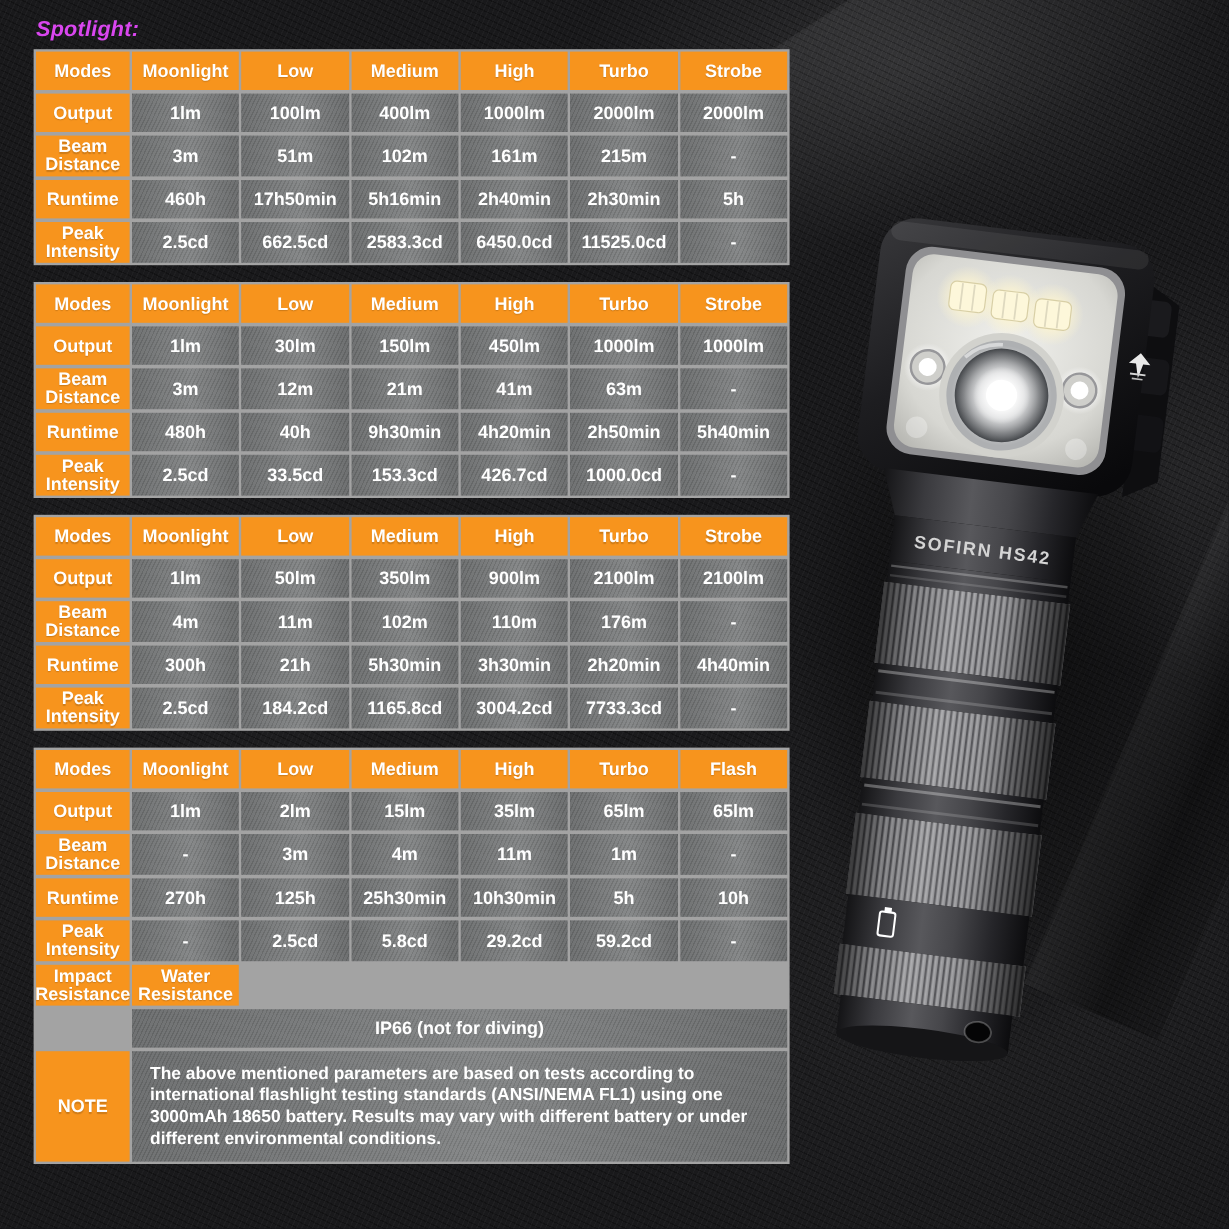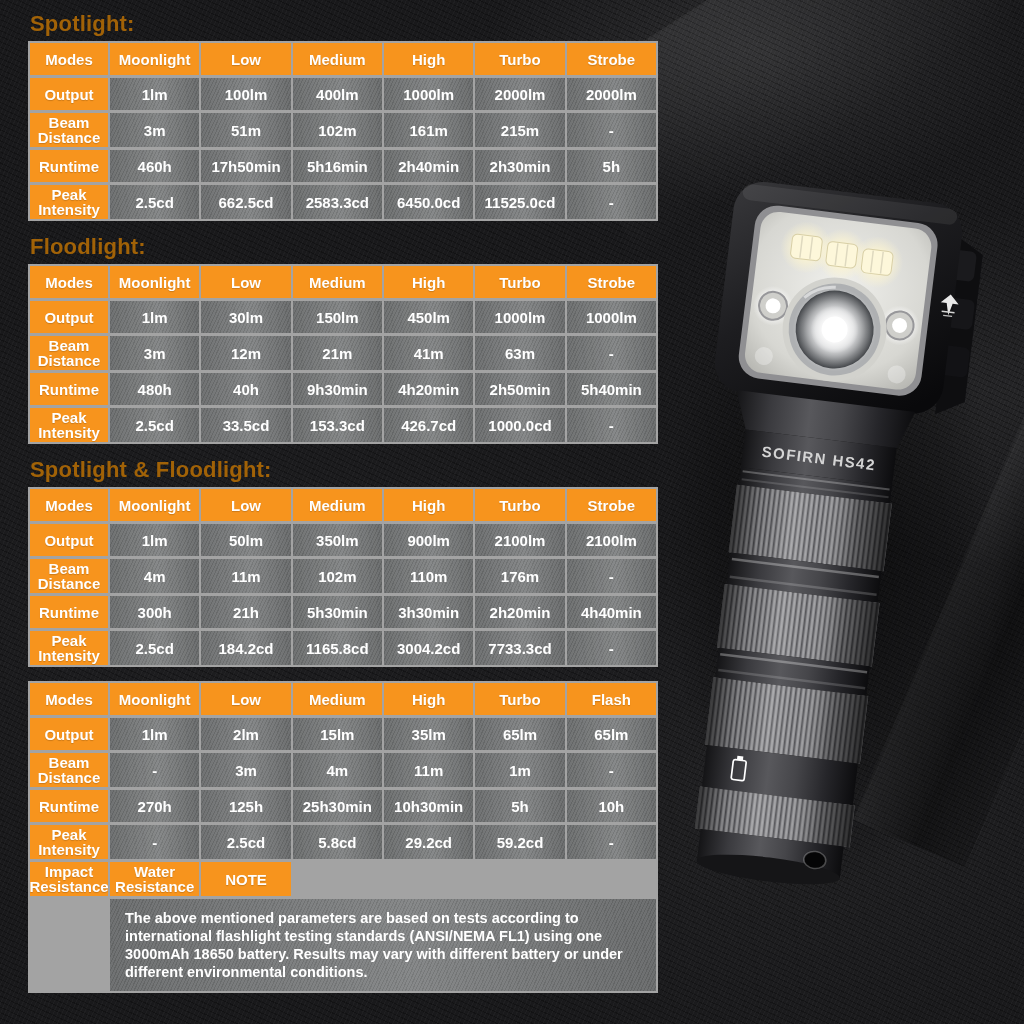--- a/index.html
+++ b/index.html
@@ -33,22 +33,22 @@
   .strap{
     position:absolute;right:-38px;top:392px;width:120px;height:470px;z-index:0;
     transform:rotate(23deg);
     background:linear-gradient(90deg, rgba(255,255,255,.05), rgba(0,0,0,.38) 55%, rgba(0,0,0,.15));
     border-left:2px solid rgba(255,255,255,.06);
   }
   
   .content{position:absolute;left:28px;top:12px;width:630px;z-index:2;}
   .spec{margin-bottom:14px;}
   .title{
-    color:#a16207;font-size:22px;font-weight:bold;line-height:24px;
-    margin:0 0 5px 2px;letter-spacing:.2px;
+    color:#d946ef;font-size:18px;font-weight:bold;line-height:24px;
+    margin:0 0 5px 2px;letter-spacing:.2px;font-style:italic;
   }
   .grid{
     display:grid;grid-template-columns:78px repeat(6,1fr);
     gap:3px 2px;background:#a3a3a3;padding:2px;width:630px;box-sizing:border-box;
   }
   .cell{
     display:flex;align-items:center;justify-content:center;text-align:center;
     min-height:28px;font-weight:bold;font-size:15px;line-height:15px;
     color:#fff;padding:2px;
   }
@@ -272,21 +272,20 @@
         <div class="cell gray">2.5cd</div>
         <div class="cell gray">662.5cd</div>
         <div class="cell gray">2583.3cd</div>
         <div class="cell gray">6450.0cd</div>
         <div class="cell gray">11525.0cd</div>
         <div class="cell gray">-</div>
       </div>
   </section>
 
   <section class="spec">
-    <h2 class="title">Floodlight:</h2>
     <div class="grid">
         <div class="cell orange">Modes</div>
         <div class="cell orange">Moonlight</div>
         <div class="cell orange">Low</div>
         <div class="cell orange">Medium</div>
         <div class="cell orange">High</div>
         <div class="cell orange">Turbo</div>
         <div class="cell orange">Strobe</div>
         <div class="cell orange">Output</div>
         <div class="cell gray">1lm</div>
@@ -313,21 +312,20 @@
         <div class="cell gray">2.5cd</div>
         <div class="cell gray">33.5cd</div>
         <div class="cell gray">153.3cd</div>
         <div class="cell gray">426.7cd</div>
         <div class="cell gray">1000.0cd</div>
         <div class="cell gray">-</div>
       </div>
   </section>
 
   <section class="spec">
-    <h2 class="title">Spotlight &amp; Floodlight:</h2>
     <div class="grid">
         <div class="cell orange">Modes</div>
         <div class="cell orange">Moonlight</div>
         <div class="cell orange">Low</div>
         <div class="cell orange">Medium</div>
         <div class="cell orange">High</div>
         <div class="cell orange">Turbo</div>
         <div class="cell orange">Strobe</div>
         <div class="cell orange">Output</div>
         <div class="cell gray">1lm</div>
@@ -392,18 +390,19 @@
         <div class="cell gray">10h</div>
         <div class="cell orange">Peak Intensity</div>
         <div class="cell gray">-</div>
         <div class="cell gray">2.5cd</div>
         <div class="cell gray">5.8cd</div>
         <div class="cell gray">29.2cd</div>
         <div class="cell gray">59.2cd</div>
         <div class="cell gray">-</div>
         <div class="cell orange">Impact Resistance</div>
         <div class="cell orange">Water Resistance</div>
+        <div class="cell gray span">IP66 (not for diving)</div>
         <div class="cell orange">NOTE</div>
         <div class="cell gray span note-cell">The above mentioned parameters are based on tests according to international flashlight testing standards (ANSI/NEMA FL1) using one 3000mAh 18650 battery. Results may vary with different battery or under different environmental conditions.</div>
       </div>
   </section>
 
 </div>
 
 </body></html>

